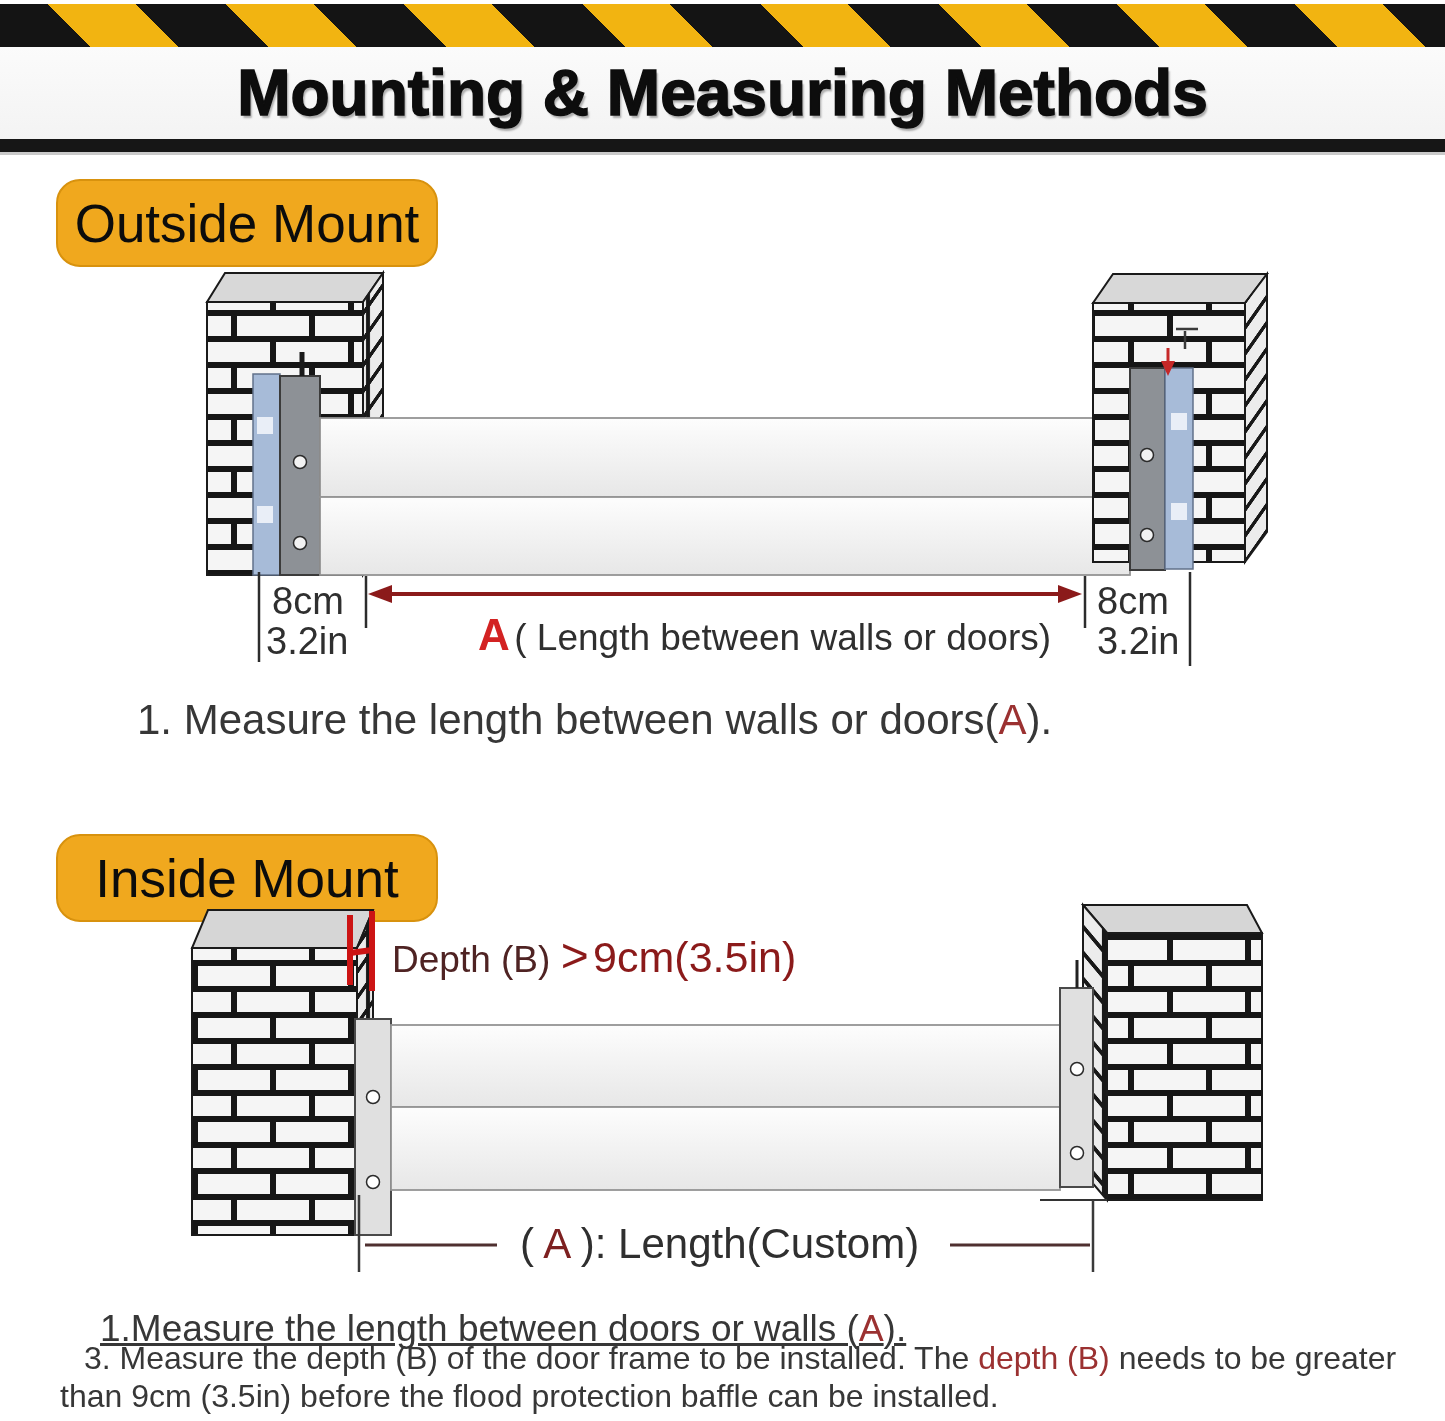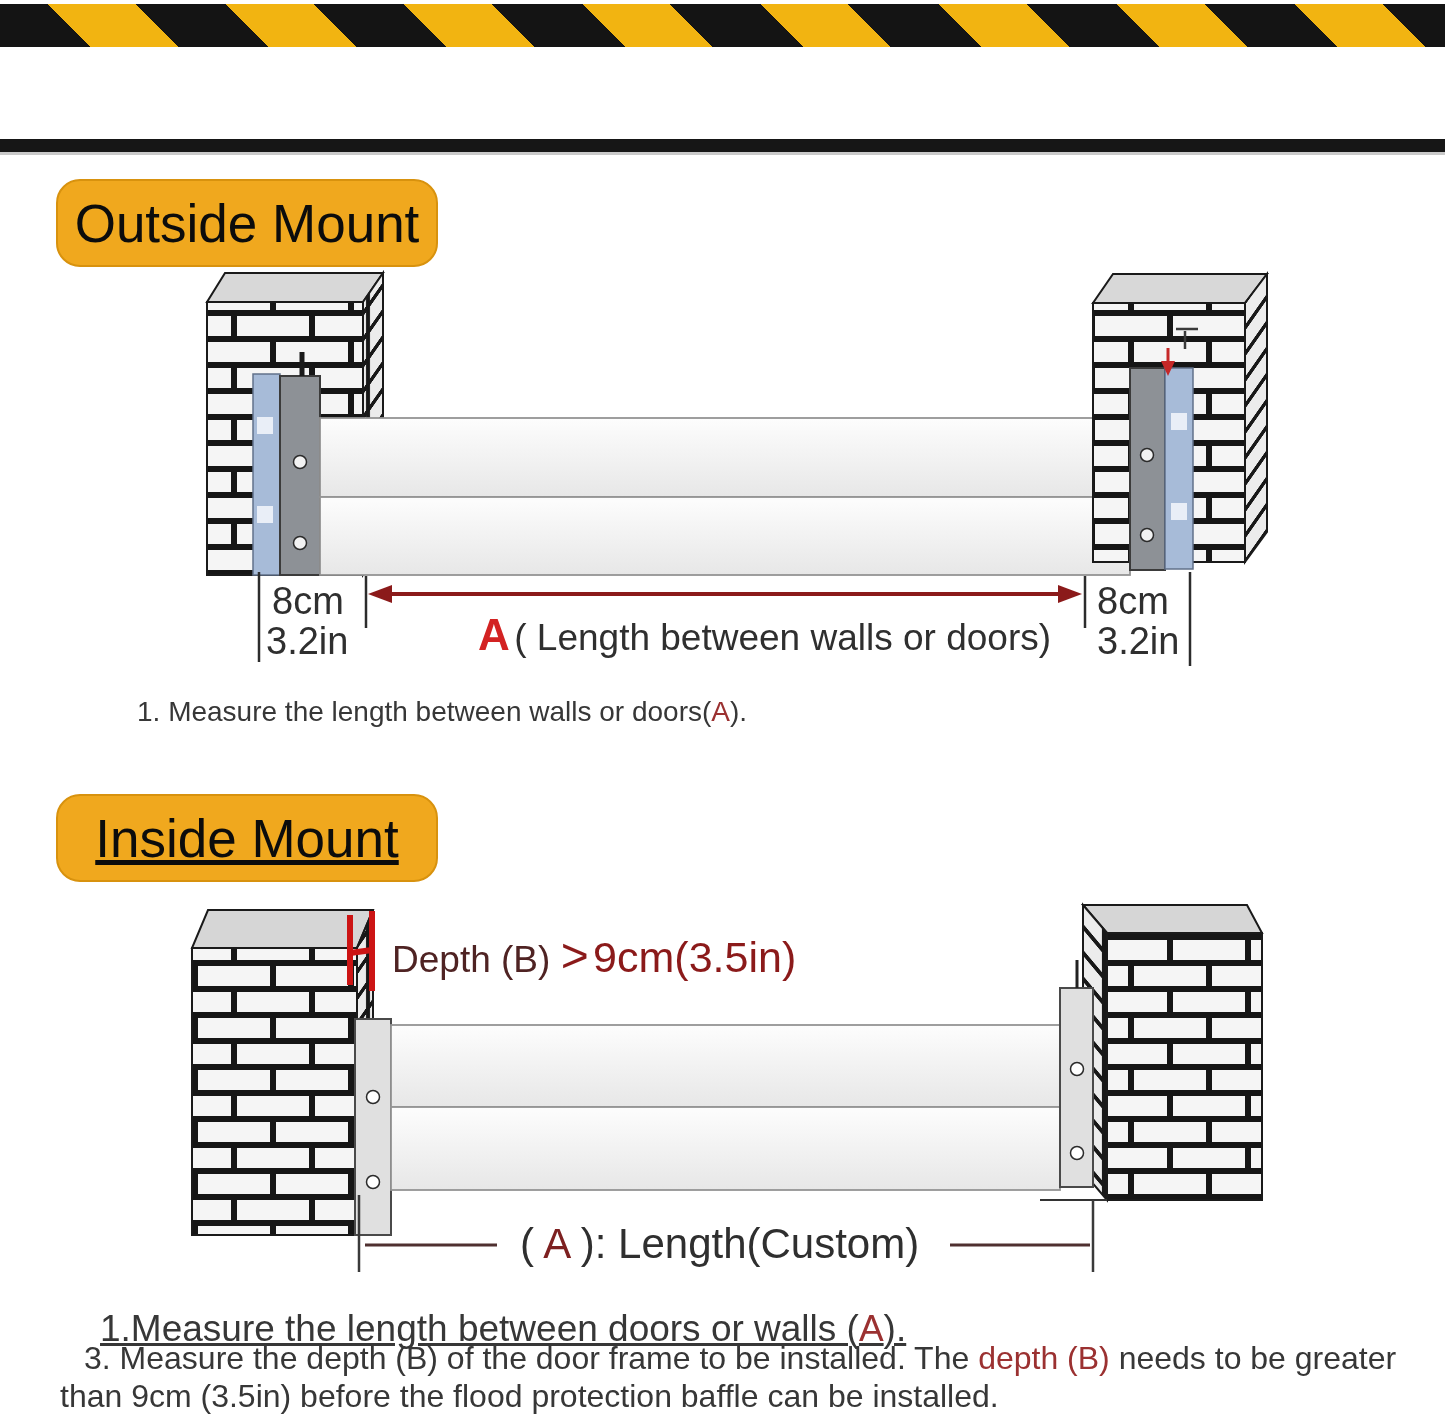--- a/index.html
+++ b/index.html
@@ -25,41 +25,44 @@
   .header-black-bar{position:absolute;left:0;top:139px;width:100%;height:13px;background:#161616;}
   .header-gray-line{position:absolute;left:0;top:152px;width:100%;height:3px;background:#c9c9c9;}
   
   .mount-label{
     position:absolute;left:28px;width:382px;height:88px;background:#f0a81e;
     border:2px solid #d8920e;border-radius:24px;box-sizing:border-box;
     display:flex;align-items:center;justify-content:center;
     font-size:53px;color:#0c0c0c;margin-left:28px;
   }
   #label-outside{top:179px;}
-  #label-inside{top:794px;text-decoration:underline;}
+  #label-inside{top:834px;}
   
   .diagram{position:absolute;left:0;width:1445px;}
   #diagram-outside{top:258px;height:422px;}
   #diagram-inside{top:890px;height:420px;}
   svg text{font-family:"Liberation Sans",sans-serif;}
   
-  .instr{position:absolute;font-size:28px;color:#373737;white-space:nowrap;}
+  .instr{position:absolute;font-size:42px;color:#373737;white-space:nowrap;}
   .instr .red{color:#9b3131;}
   .instr-wrap{white-space:normal;line-height:1.18;}
   #out-instr-1{top:696px;left:137px;}
   #out-instr-2{top:744px;left:137px;}
   #in-instr-1{top:1308px;left:100px;font-size:37px;text-decoration:underline;}
   #in-instr-2{top:1340px;left:60px;width:1392px;font-size:32px;text-indent:24px;}
 </style>
 </head>
 <body>
 
 <div id="page">
 
   <div class="caution-band"></div>
+  <div class="title-band">
+    <div class="page-title">Mounting &amp; Measuring Methods</div>
+  </div>
   <div class="header-black-bar"></div>
   <div class="header-gray-line"></div>
 
   <div class="mount-label" id="label-outside">
     <span>Outside Mount</span>
   </div>
 
   <svg id="diagram-outside" class="diagram" viewBox="0 258 1445 422">
     <defs>
       <linearGradient id="pg1" x1="0" y1="0" x2="0" y2="1">

